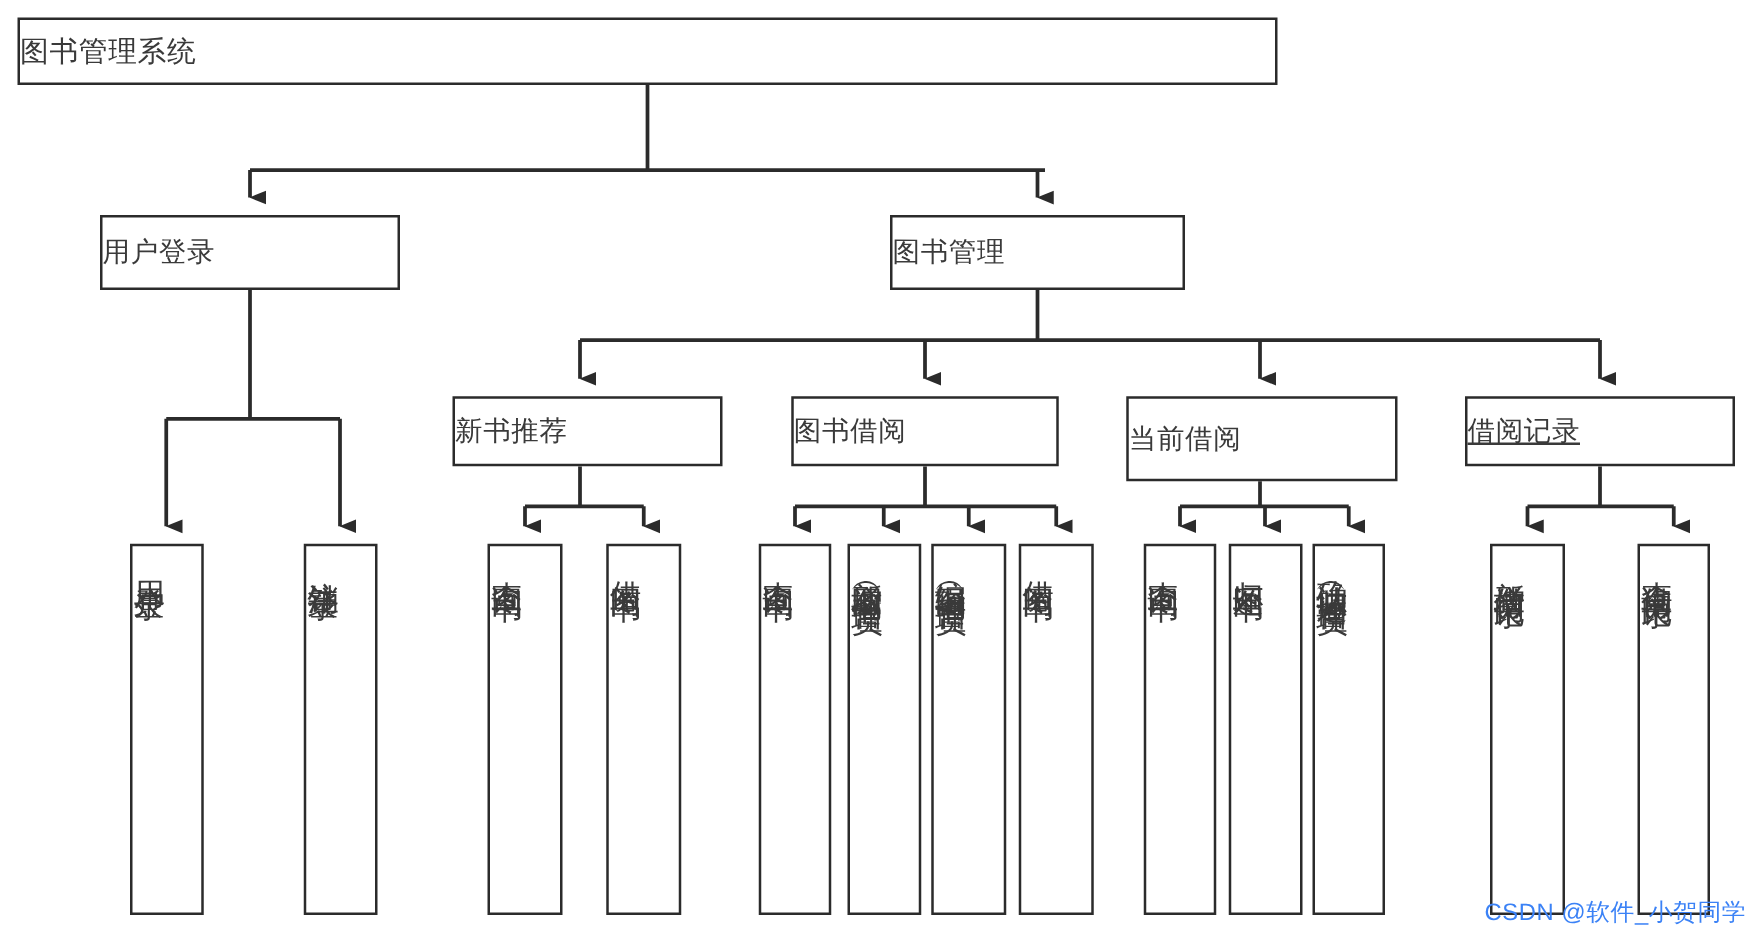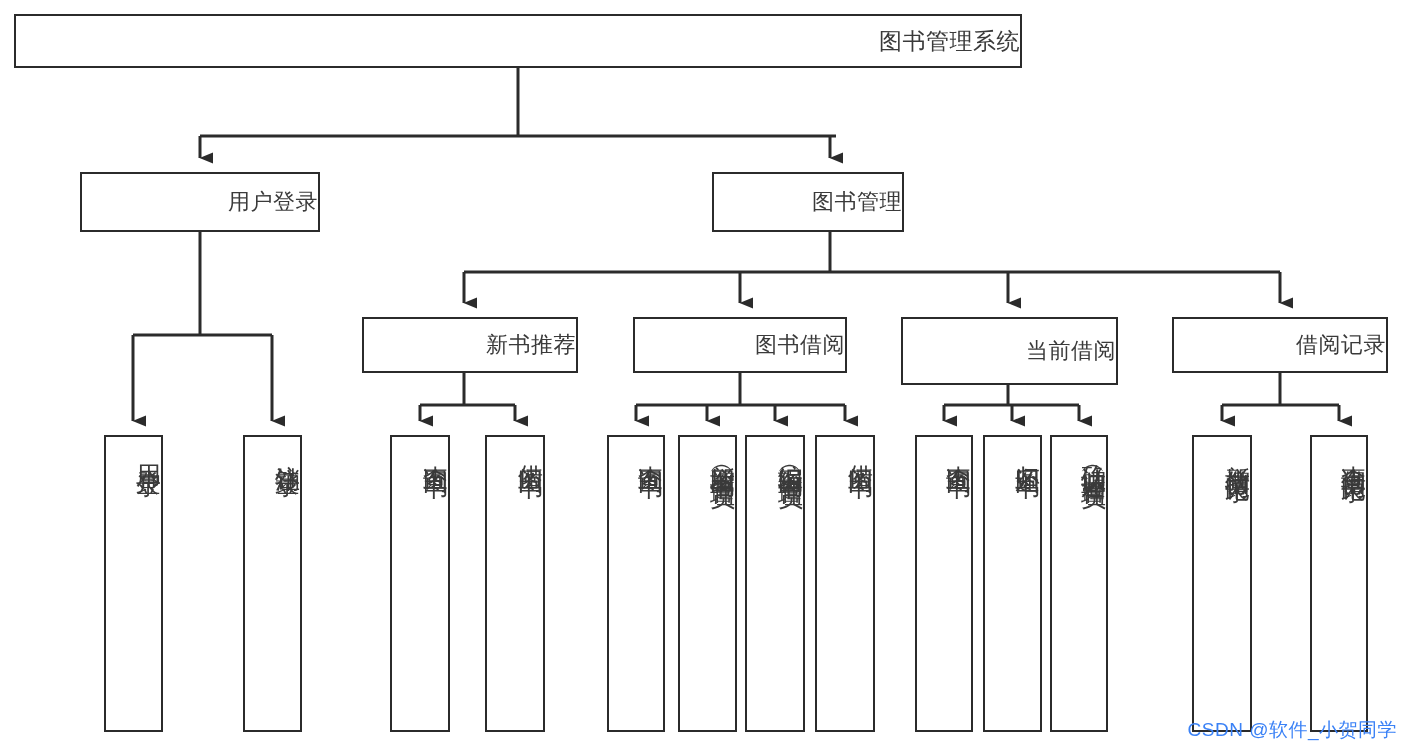--- a/index.html
+++ b/index.html
@@ -25,21 +25,21 @@
     height: 747px;
     pointer-events: none;
   }
   .node {
     position: absolute;
     box-sizing: border-box;
     background: #ffffff;
     border: 2px solid #2b2b2b;
     display: flex;
     align-items: center;
-    justify-content: flex-end;
+    justify-content: flex-start;
     color: #3a3a3a;
   }
   .node .label {
     display: block;
     text-align: center;
     line-height: 1.22;
     color: #3a3a3a;
   }
   .node.h .label {
     font-size: 22px;
@@ -124,34 +124,34 @@
     </g>
   </svg>
 
   <div class="node h root" style="left:14px; top:14px; width:1008px; height:54px;">
     <span class="label">图书管理系统</span>
   </div>
 
   <div class="node h" style="left:80px; top:172px; width:240px; height:60px;">
     <span class="label">用户登录</span>
   </div>
-  <div class="node h" style="left:712px; top:172px; width:192px; height:60px;padding-left:38px;">
+  <div class="node h" style="left:712px; top:172px; width:236px; height:60px;">
     <span class="label">图书管理</span>
   </div>
 
   <div class="node h" style="left:633px; top:317px; width:214px; height:56px;">
     <span class="label">图书借阅</span>
   </div>
   <div class="node h" style="left:362px; top:317px; width:216px; height:56px;">
     <span class="label">新书推荐</span>
   </div>
   <div class="node h" style="left:901px; top:317px; width:217px; height:68px;">
     <span class="label">当前借阅</span>
   </div>
-  <div class="node h" style="left:1172px; top:317px; width:216px; height:56px;">
+  <div class="node h" style="left:1172px; top:317px; width:216px; height:56px;text-decoration:underline;">
     <span class="label">借阅记录</span>
   </div>
 
   <div class="node v" style="left:104px; top:435px; width:59px; height:297px;">
     <span class="label">用户登录</span>
   </div>
   <div class="node v" style="left:243px; top:435px; width:59px; height:297px;">
     <span class="label">注销登录</span>
   </div>
 

